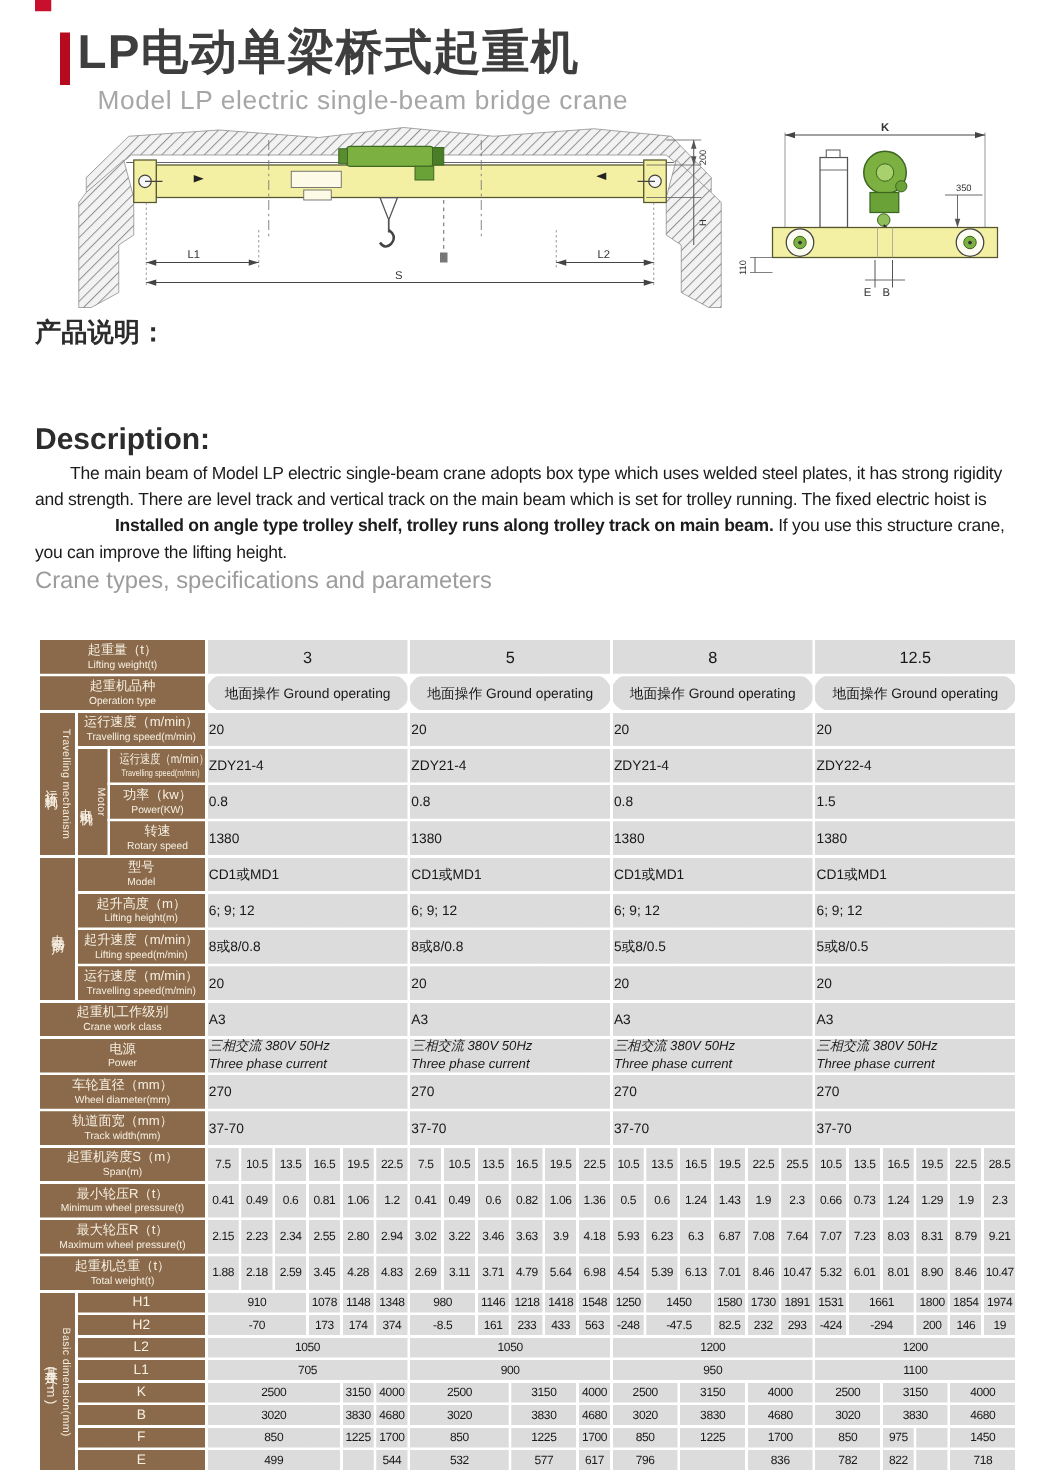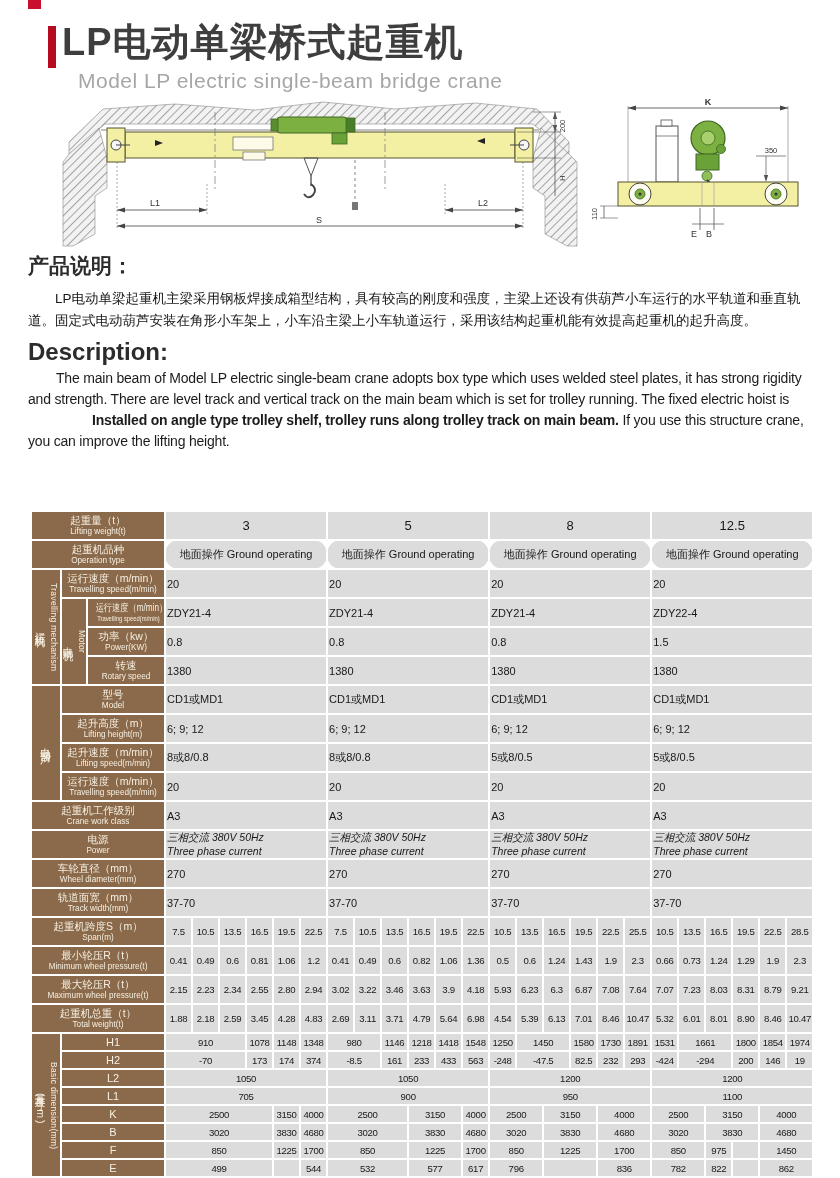--- a/index.html
+++ b/index.html
@@ -183,30 +183,30 @@
 
     <line x1="30" y1="110" x2="12" y2="110" stroke="#555" stroke-width="0.6"></line>
     <line x1="30" y1="122" x2="12" y2="122" stroke="#555" stroke-width="0.6"></line>
     <line x1="16" y1="110" x2="16" y2="122" stroke="#555" stroke-width="0.8"></line>
     <text class="dimsmall" transform="rotate(-90 9 118)" x="9" y="118" text-anchor="middle">110</text>
   </svg>
 </div>
 
 <div class="sec" id="desc-cn">
   <h2>产品说明：</h2>
-  <p>LP电动单梁起重机主梁采用钢板焊接成箱型结构，具有较高的刚度和强度，主梁上还设有供葫芦小车运行的水平轨道和垂直轨道。固定式电动葫芦安装在角形小车架上，小车沿主梁上小车轨道运行，采用该结构起重机能有效提高起重机的起升高度。</p>
 </div>
 
 <div class="sec" id="desc-en">
   <h2>Description:</h2>
   <p>The main beam of Model LP electric single-beam crane adopts box type which uses welded steel plates, it has strong rigidity and strength. There are level track and vertical track on the main beam which is set for trolley running. The fixed electric hoist is</p>
   <p><span class="b">Installed on angle type trolley shelf, trolley runs along trolley track on main beam.</span><span> If you use this structure crane, you can improve the lifting height.</span></p>
 </div>
 
 <div class="sec" id="sec-head">
+  <div class="sub">Crane types, specifications and parameters</div>
 </div>
 
 <table class="spec">
   <colgroup id="cols">
       <col style="width: 30px;">
       <col style="width: 26px;">
       <col style="width: 78px;">
       <col style="width: 27px;">
       <col style="width: 27px;">
       <col style="width: 27px;">
@@ -639,16 +639,16 @@
         <td class="d">544</td>
         <td colspan="3" class="d">532</td>
         <td colspan="2" class="d">577</td>
         <td class="d">617</td>
         <td colspan="2" class="d">796</td>
         <td colspan="2" class="d"></td>
         <td colspan="2" class="d">836</td>
         <td colspan="2" class="d">782</td>
         <td class="d">822</td>
         <td class="d"></td>
-        <td colspan="2" class="d">862</td>
+        <td colspan="2" class="d">718</td>
       </tr>
     </tbody>
 </table>
 
 </body></html>

